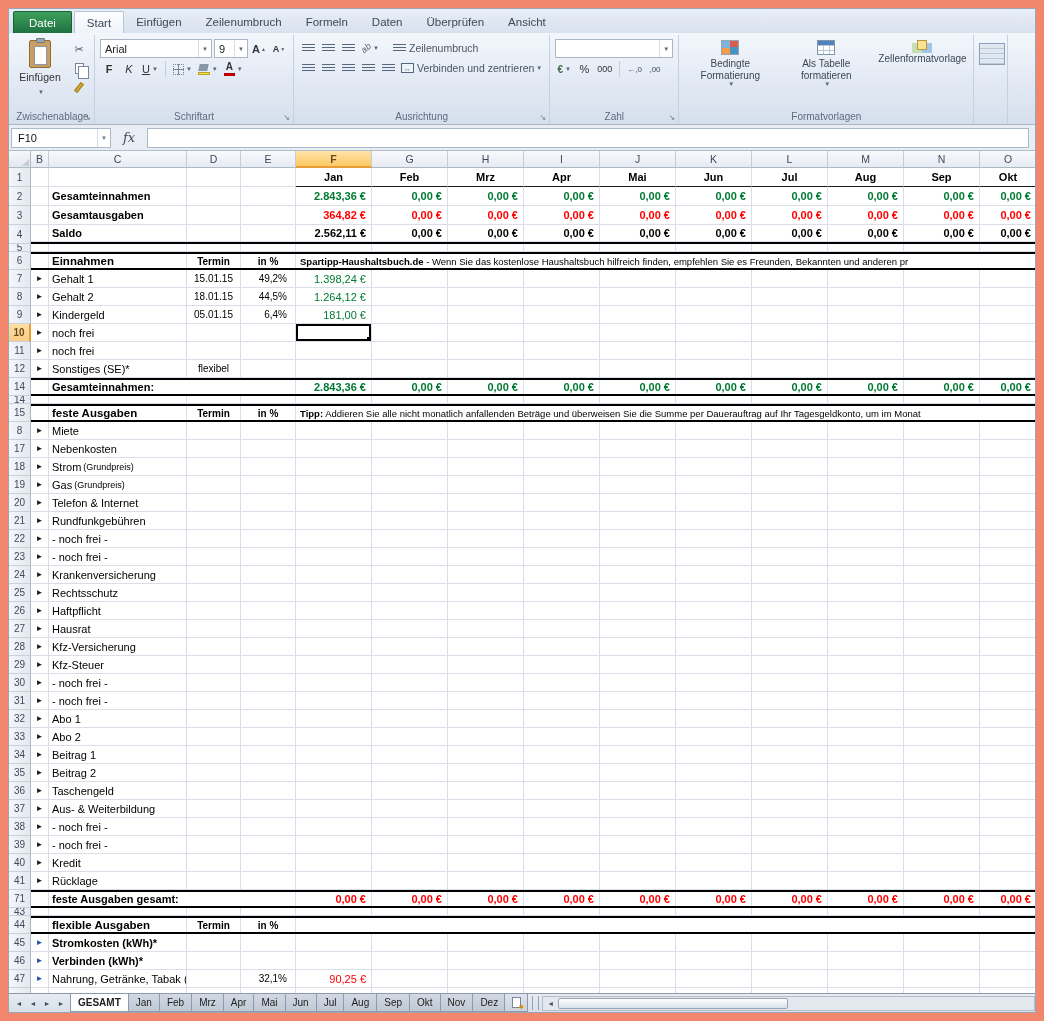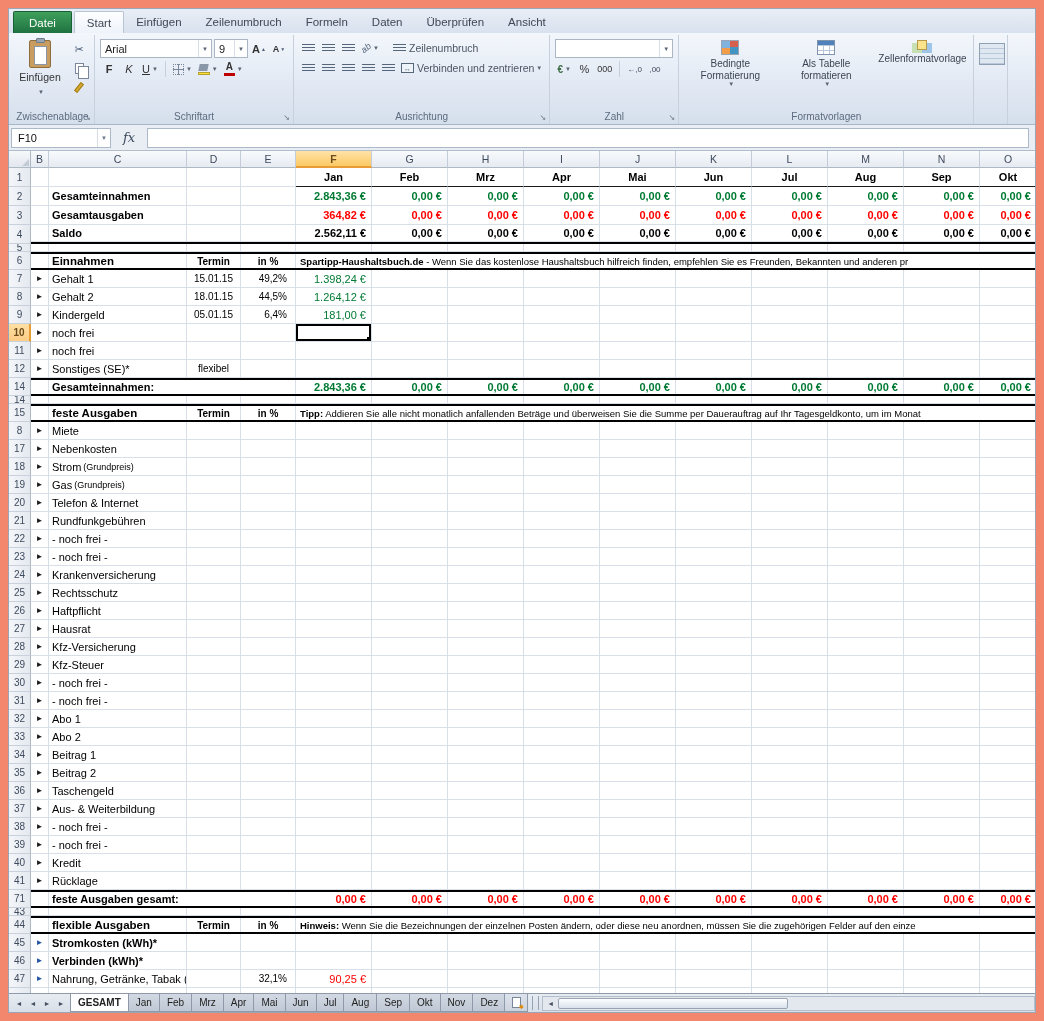--- a/index.html
+++ b/index.html
@@ -1174,21 +1174,20 @@
               <div class="c" style="width: 57px;"></div>
             </div>
           </div>
           <div class="grid-row">
             <div class="gutter-cell">44</div>
             <div class="row-cells secline">
               <div class="c" style="width: 18px;"></div>
               <div class="c seclabel" style="width: 138px;">flexible Ausgaben</div>
               <div class="c sechead" style="width: 54px;">Termin</div>
               <div class="c sechead" style="width: 55px;">in %</div>
-              <div class="c note" style="flex: 1 1 0%; width: auto;"><span class="note-lead">Hinweis:</span> Wenn Sie die Bezeichnungen der einzelnen Posten ändern, oder diese neu anordnen, müssen Sie die zugehörigen Felder auf den einze</div>
             </div>
           </div>
           <div class="grid-row">
             <div class="gutter-cell">45</div>
             <div class="row-cells">
               <div class="c arrow blue" style="width: 18px;">►</div>
               <div class="c lab bold" style="width: 138px;">Stromkosten (kWh)*</div>
               <div class="c termin" style="width: 54px;"></div>
               <div class="c pct" style="width: 55px;"></div>
               <div class="c val" style="width: 76px;"></div>

